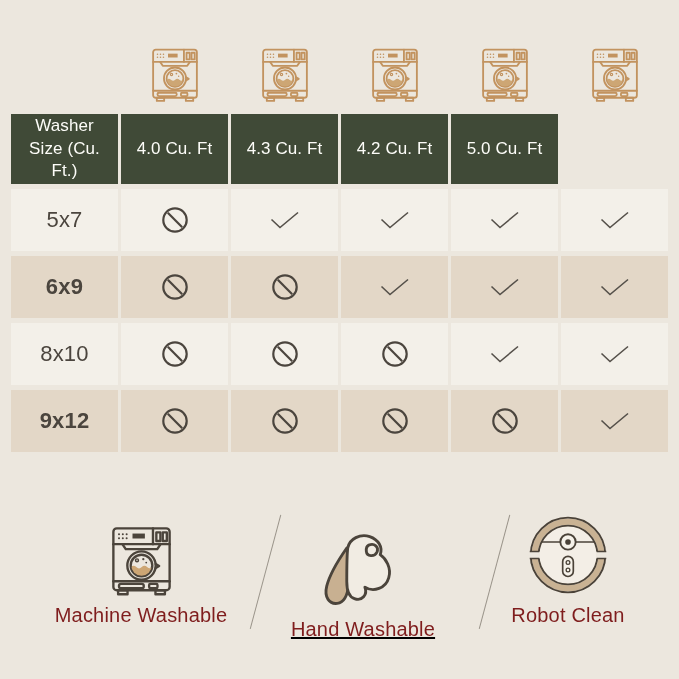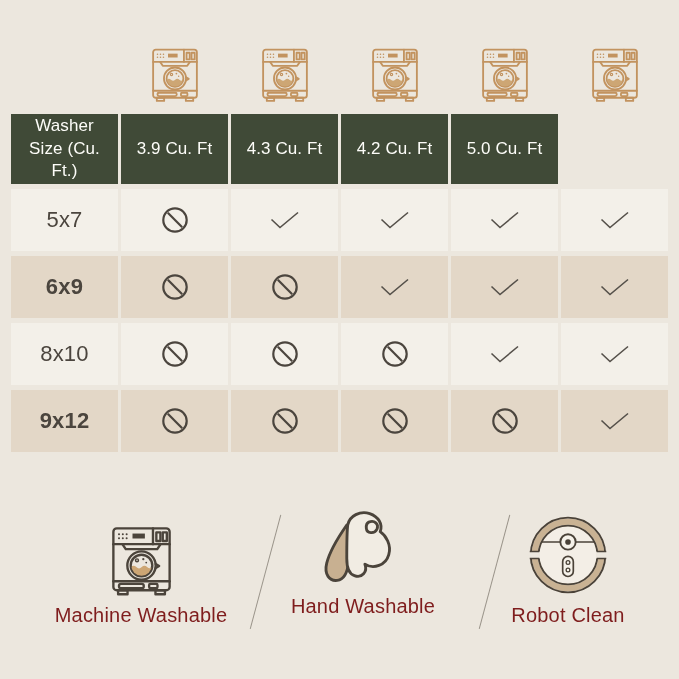--- a/index.html
+++ b/index.html
@@ -219,21 +219,21 @@
     <rect x="40.4" y="58" width="8.4" height="3.6"></rect>
   </svg>
 </div>
   </div>
 
   <div class="grid header-row">
     <div class="hcell first">
         <span>Washer Size (Cu. Ft.)</span>
       </div>
     <div class="hcell">
-        <span>3.9 Cu. Ft</span>
+        <span>4.0 Cu. Ft</span>
       </div>
     <div class="hcell">
         <span>4.3 Cu. Ft</span>
       </div>
     <div class="hcell">
         <span>4.2 Cu. Ft</span>
       </div>
     <div class="hcell">
         <span>5.0 Cu. Ft</span>
       </div>
@@ -393,21 +393,21 @@
     <rect x="34.8" y="52.3" width="7.4" height="3.9" rx="1"></rect>
     <rect x="7.2" y="58" width="8.4" height="3.6"></rect>
     <rect x="40.4" y="58" width="8.4" height="3.6"></rect>
   </svg>
 </div>
     <div class="legend-label">Machine Washable</div>
   </div>
 
   <div class="divider" style="left:265px; top:513px;"></div>
 
-  <div class="legend-item" style="left:278px; top:502px; width:170px;">
+  <div class="legend-item" style="left:278px; top:525px; width:170px;text-decoration:underline;">
     <div class="legend-icon">
       <svg width="96" height="84" viewBox="0 0 100 88" fill="none" stroke="#4b443b" stroke-width="3" stroke-linejoin="round" stroke-linecap="round">
         <path d="M33,22 C26,32 15,50 12,62 C9,74 15,81 23,80 C31,79 34,70 35,60 C36,48 35,30 34,24 Z" fill="#c8b091"></path>
         <path d="M34,22 C36,12 47,7 57,10 C66,13 71,21 68,29 C74,33 80,43 77,53 C74,64 61,69 52,63 C55,71 49,78 41,75 C35,73 33,66 33,57 C33,44 33,30 34,22 Z" fill="#f1ece3"></path>
         <path d="M56,19 C62,16.5 67,21 64.5,26.5 C62,31.5 54,31 53.5,25.5 C53.2,22.5 54,20 56,19 Z" fill="#f1ece3"></path>
       </svg>
     </div>
     <div class="legend-label">Hand Washable</div>
   </div>
 

